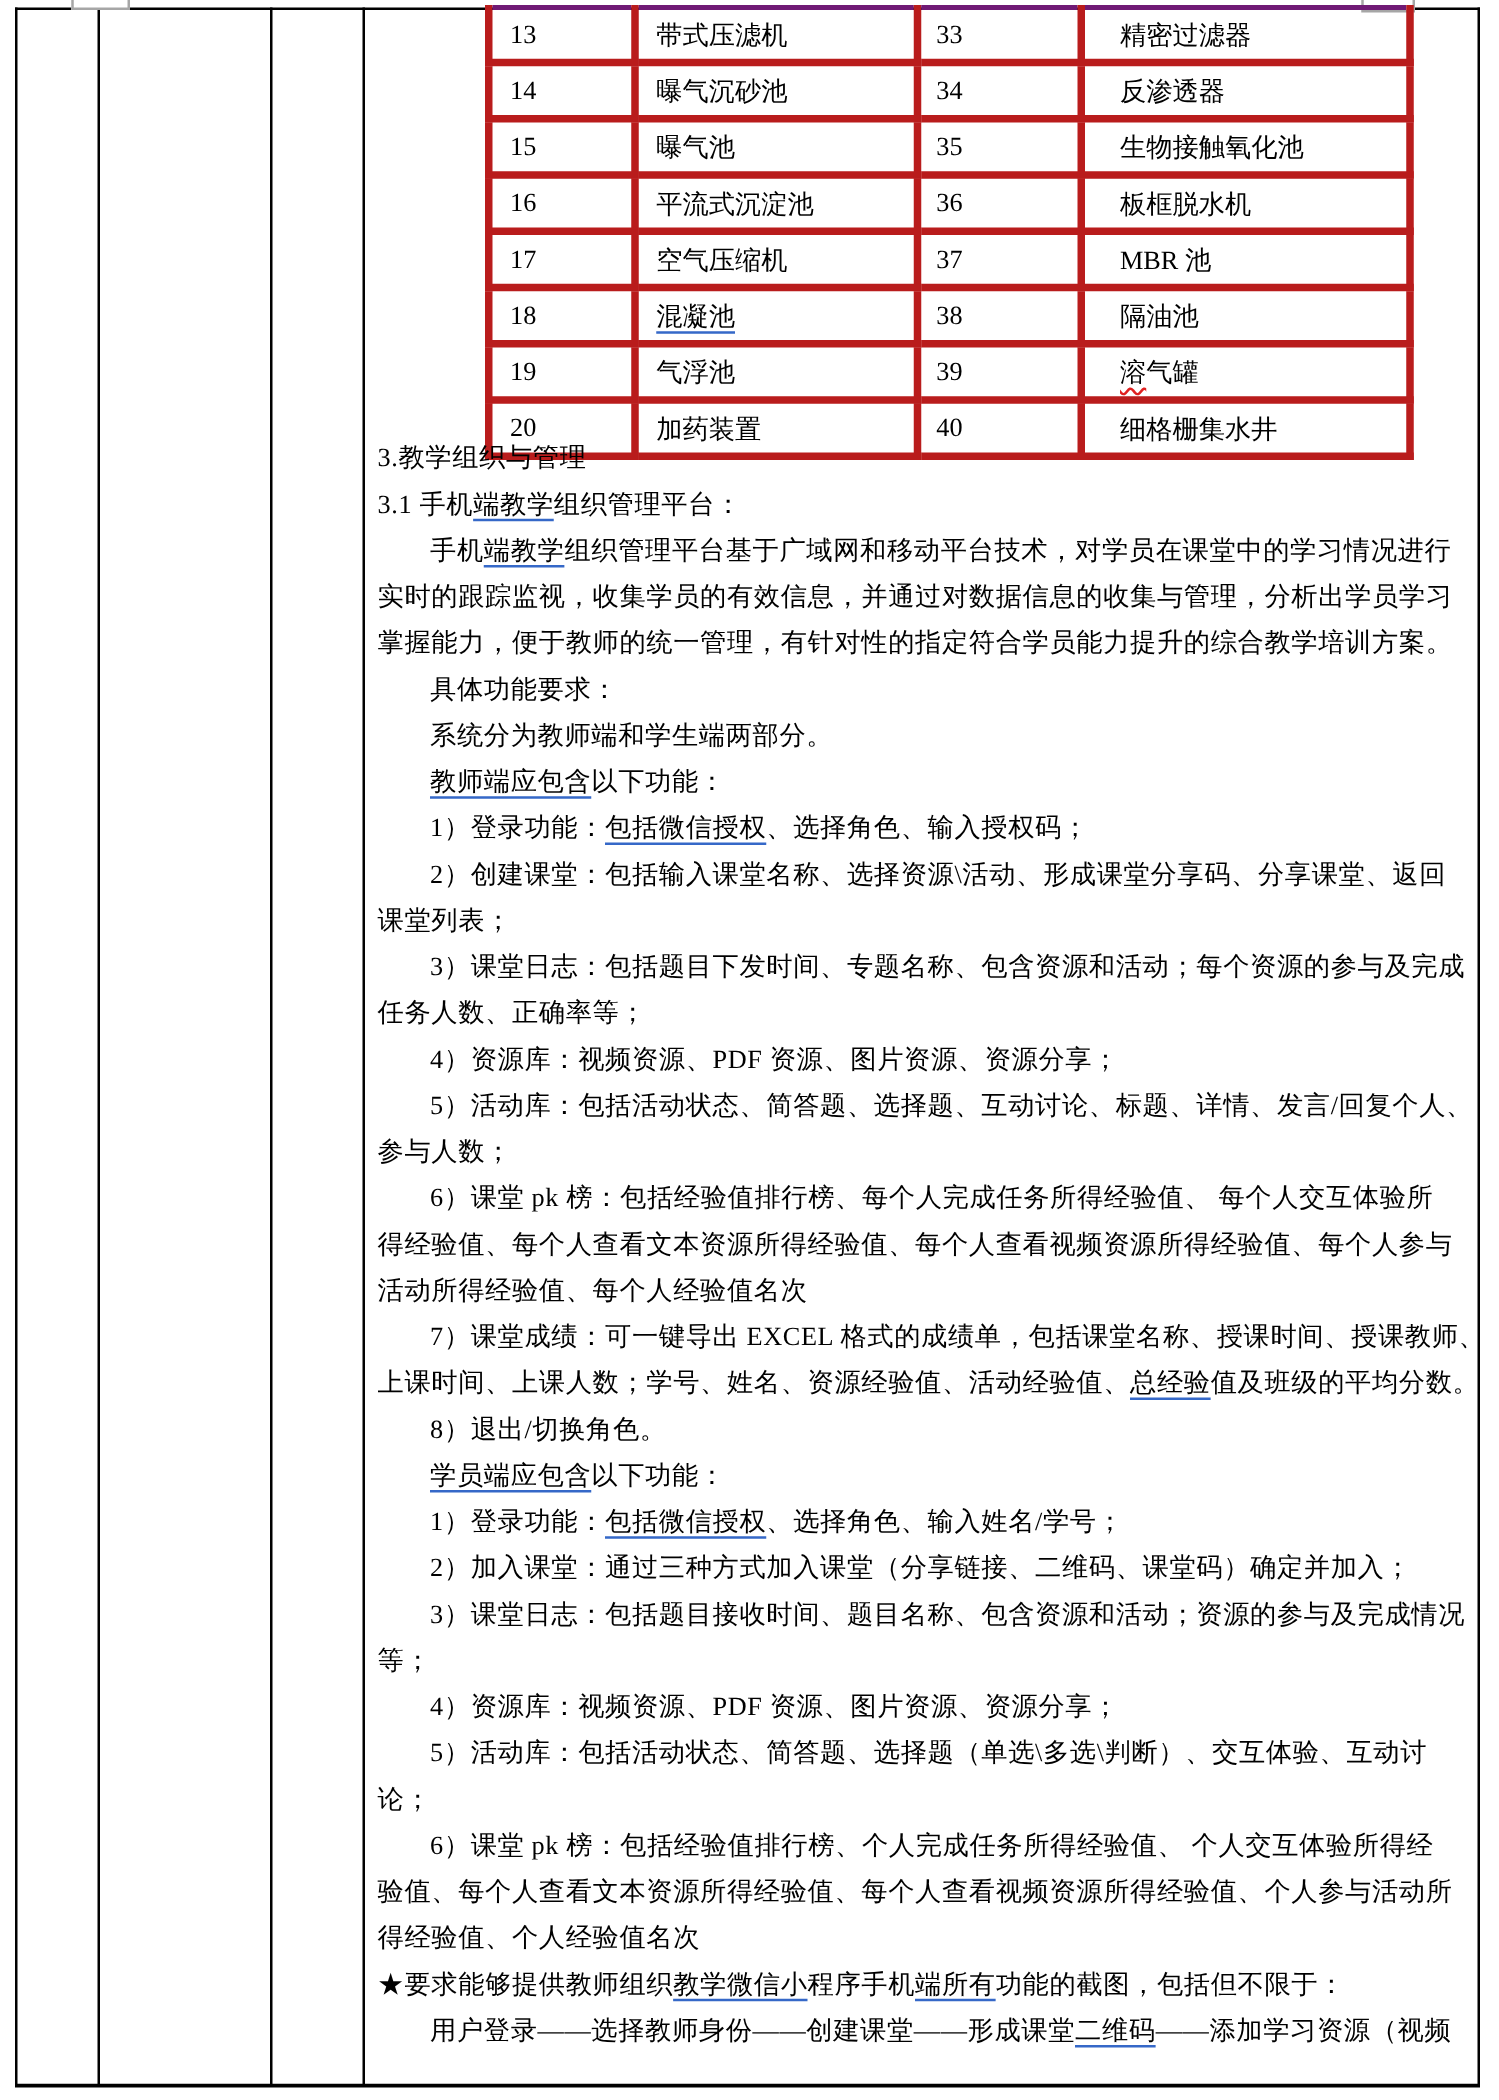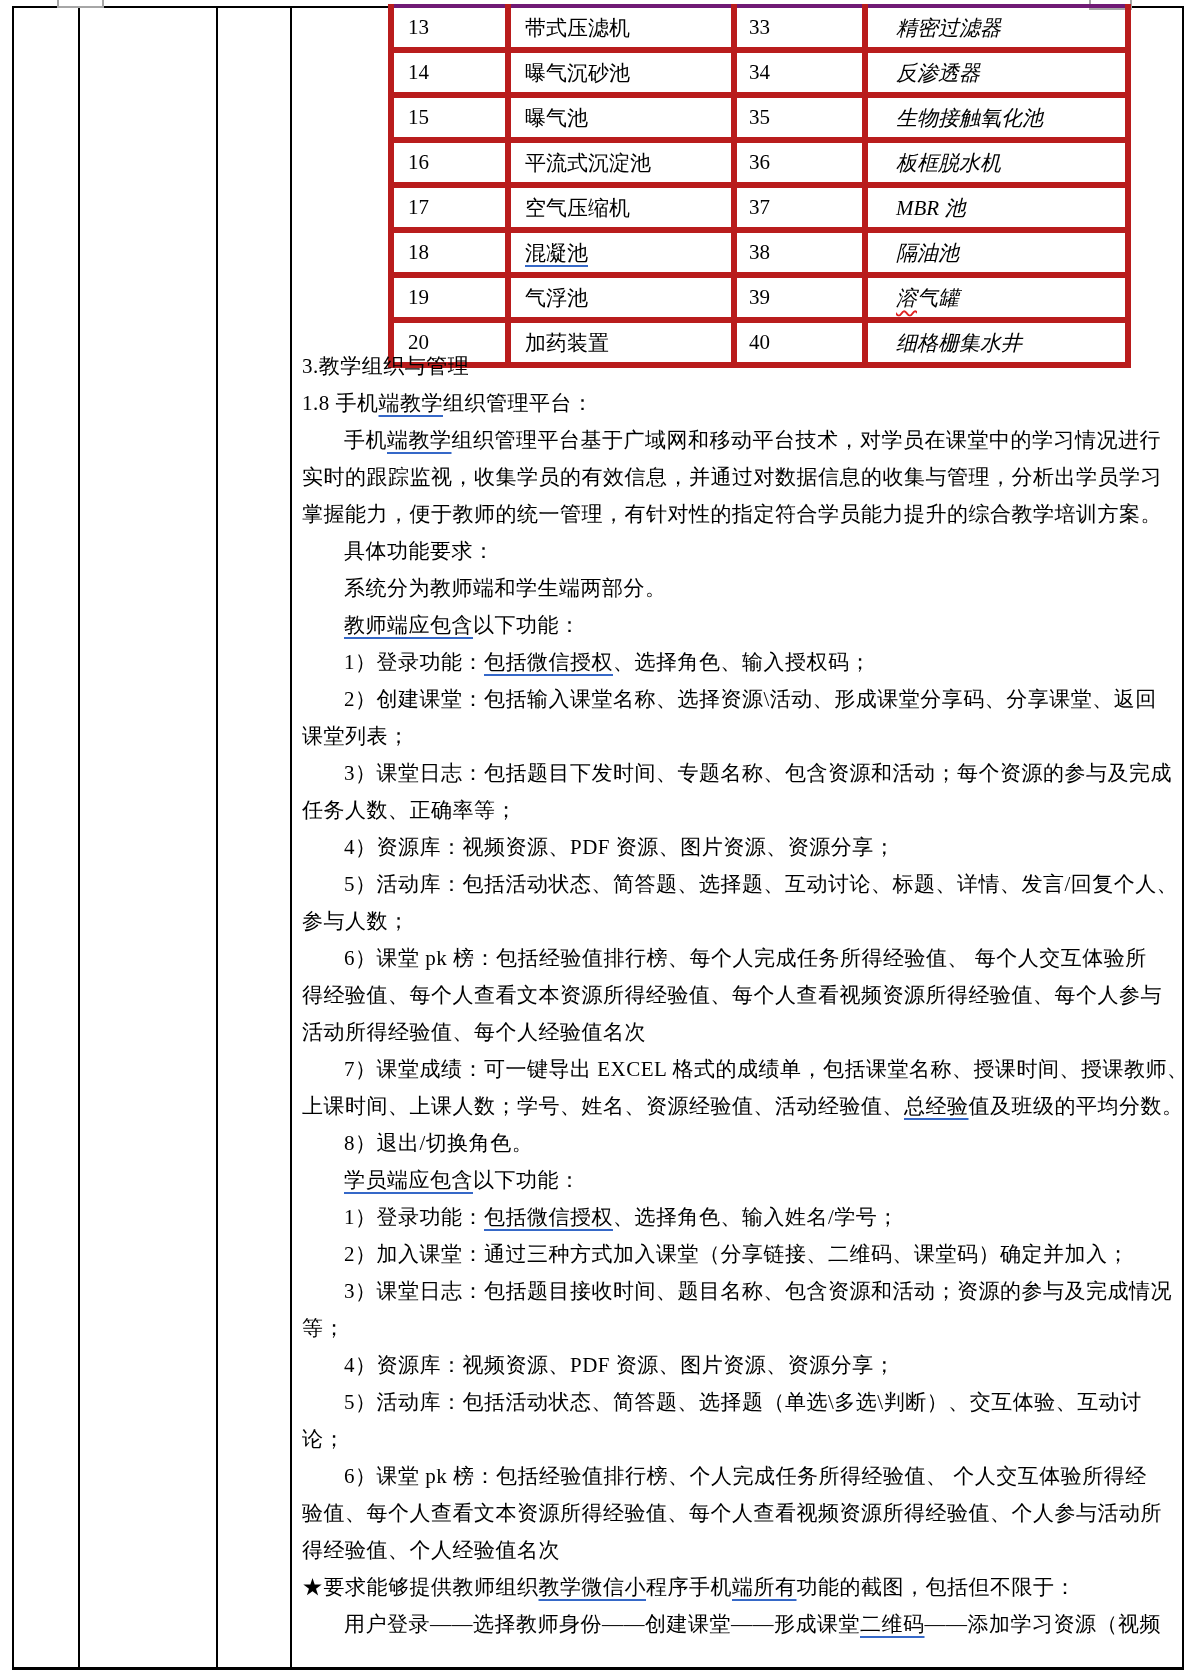--- a/index.html
+++ b/index.html
@@ -16,21 +16,21 @@
     font-size:21px;
   }
   #equipment-table td{
     border:6px solid #b91c1c;height:39px;padding:0 4px 0 14px;white-space:nowrap;overflow:hidden;
     vertical-align:middle;
   }
   #equipment-table tr:first-child td{border-top:4px solid #701a75;}
   #equipment-table td.c-num1{width:93px;}
   #equipment-table td.c-name1{width:202px;}
   #equipment-table td.c-num2{width:109px;padding-left:12px;}
-  #equipment-table td.c-name2{width:225px;padding-left:28px;font-style:italic;}
+  #equipment-table td.c-name2{width:225px;padding-left:28px;}
   
   #body-lines{
     position:absolute;left:302px;top:348px;width:880px;font-size:21px;
   }
   .line{height:37px;line-height:37px;white-space:nowrap;letter-spacing:0.5px;}
   .line.ind{padding-left:42px;}
   .u{
     text-decoration:underline;
     text-decoration-color:var(--link-blue,#3568c8);
     text-decoration-thickness:2px;
@@ -104,21 +104,21 @@
         <td class="c-num1">20</td>
         <td class="c-name1"><span>加药装置</span></td>
         <td class="c-num2">40</td>
         <td class="c-name2"><span>细格栅集水井</span></td>
       </tr>
     </tbody>
 </table>
 
 <div id="body-lines">
     <div class="line"><span>3.教学组织与管理</span></div>
-    <div class="line"><span>1.8 手机</span><span class="u">端教学</span><span>组织管理平台：</span></div>
+    <div class="line"><span>3.1 手机</span><span class="u">端教学</span><span>组织管理平台：</span></div>
     <div class="line ind"><span>手机</span><span class="u">端教学</span><span>组织管理平台基于广域网和移动平台技术，对学员在课堂中的学习情况进行</span></div>
     <div class="line"><span>实时的跟踪监视，收集学员的有效信息，并通过对数据信息的收集与管理，分析出学员学习</span></div>
     <div class="line"><span>掌握能力，便于教师的统一管理，有针对性的指定符合学员能力提升的综合教学培训方案。</span></div>
     <div class="line ind"><span>具体功能要求：</span></div>
     <div class="line ind"><span>系统分为教师端和学生端两部分。</span></div>
     <div class="line ind"><span class="u">教师端应包含</span><span>以下功能：</span></div>
     <div class="line ind"><span>1）登录功能：</span><span class="u">包括微信授权</span><span>、选择角色、输入授权码；</span></div>
     <div class="line ind"><span>2）创建课堂：包括输入课堂名称、选择资源\活动、形成课堂分享码、分享课堂、返回</span></div>
     <div class="line"><span>课堂列表；</span></div>
     <div class="line ind"><span>3）课堂日志：包括题目下发时间、专题名称、包含资源和活动；每个资源的参与及完成</span></div>

